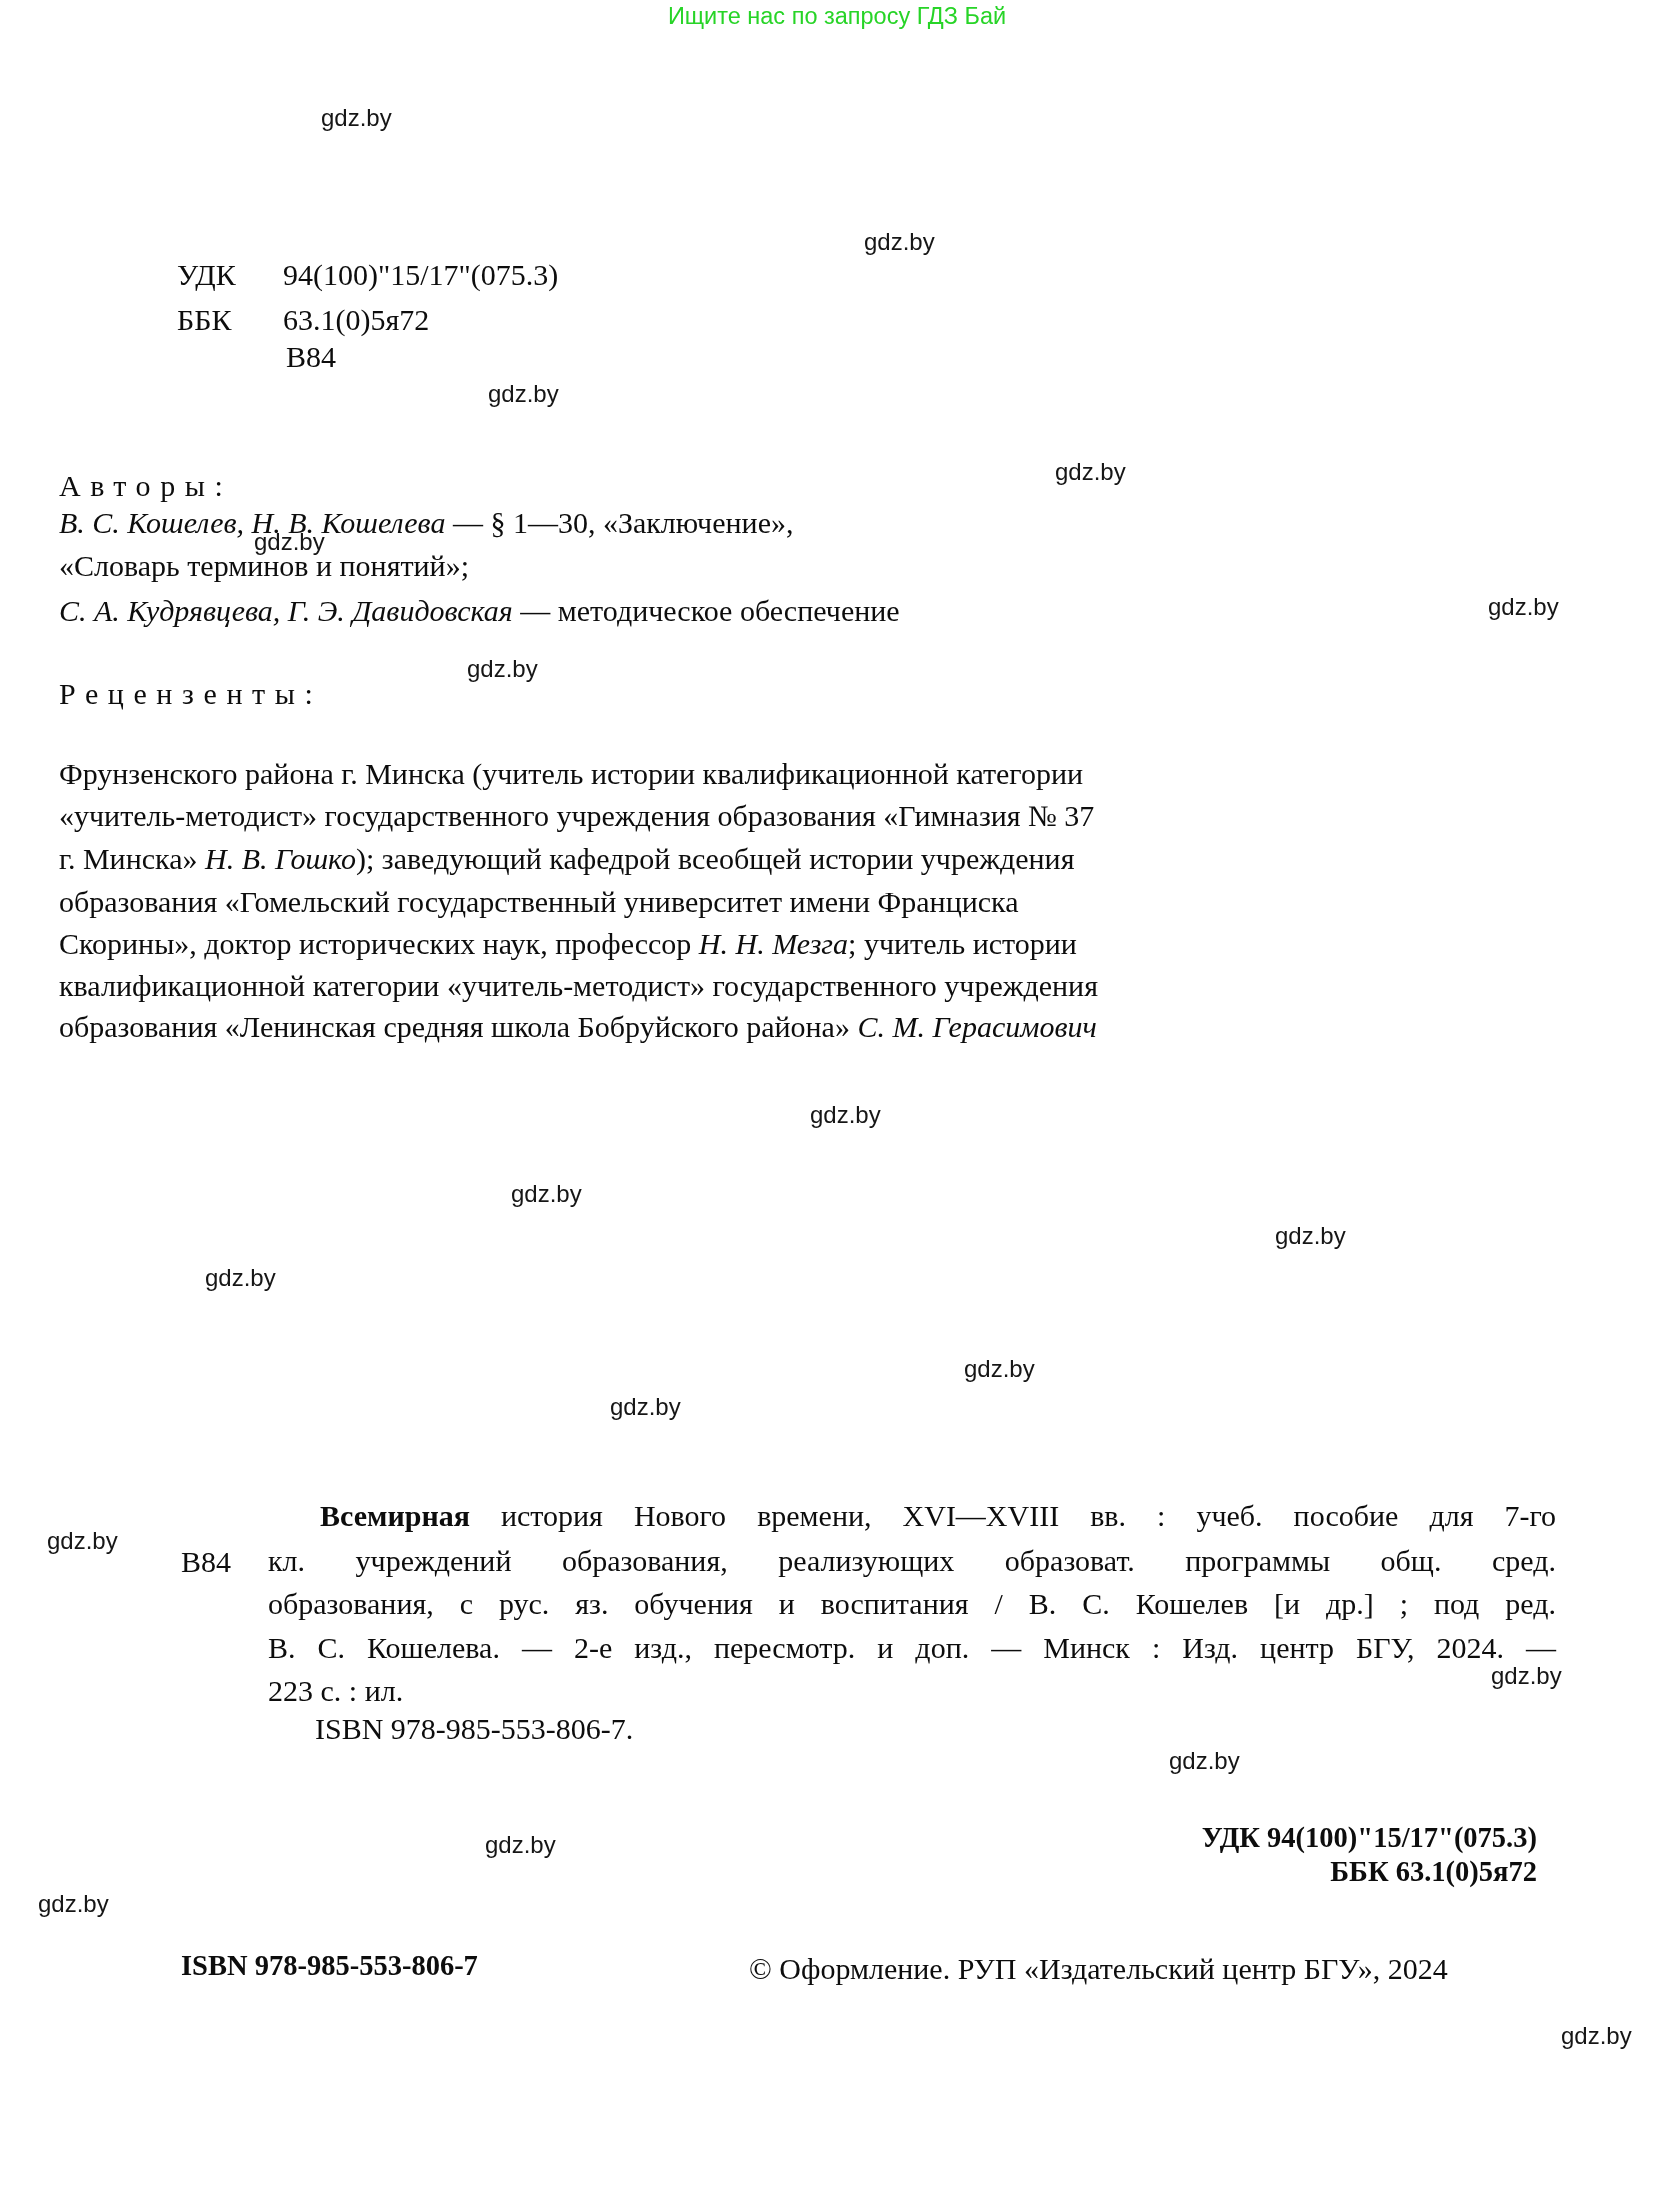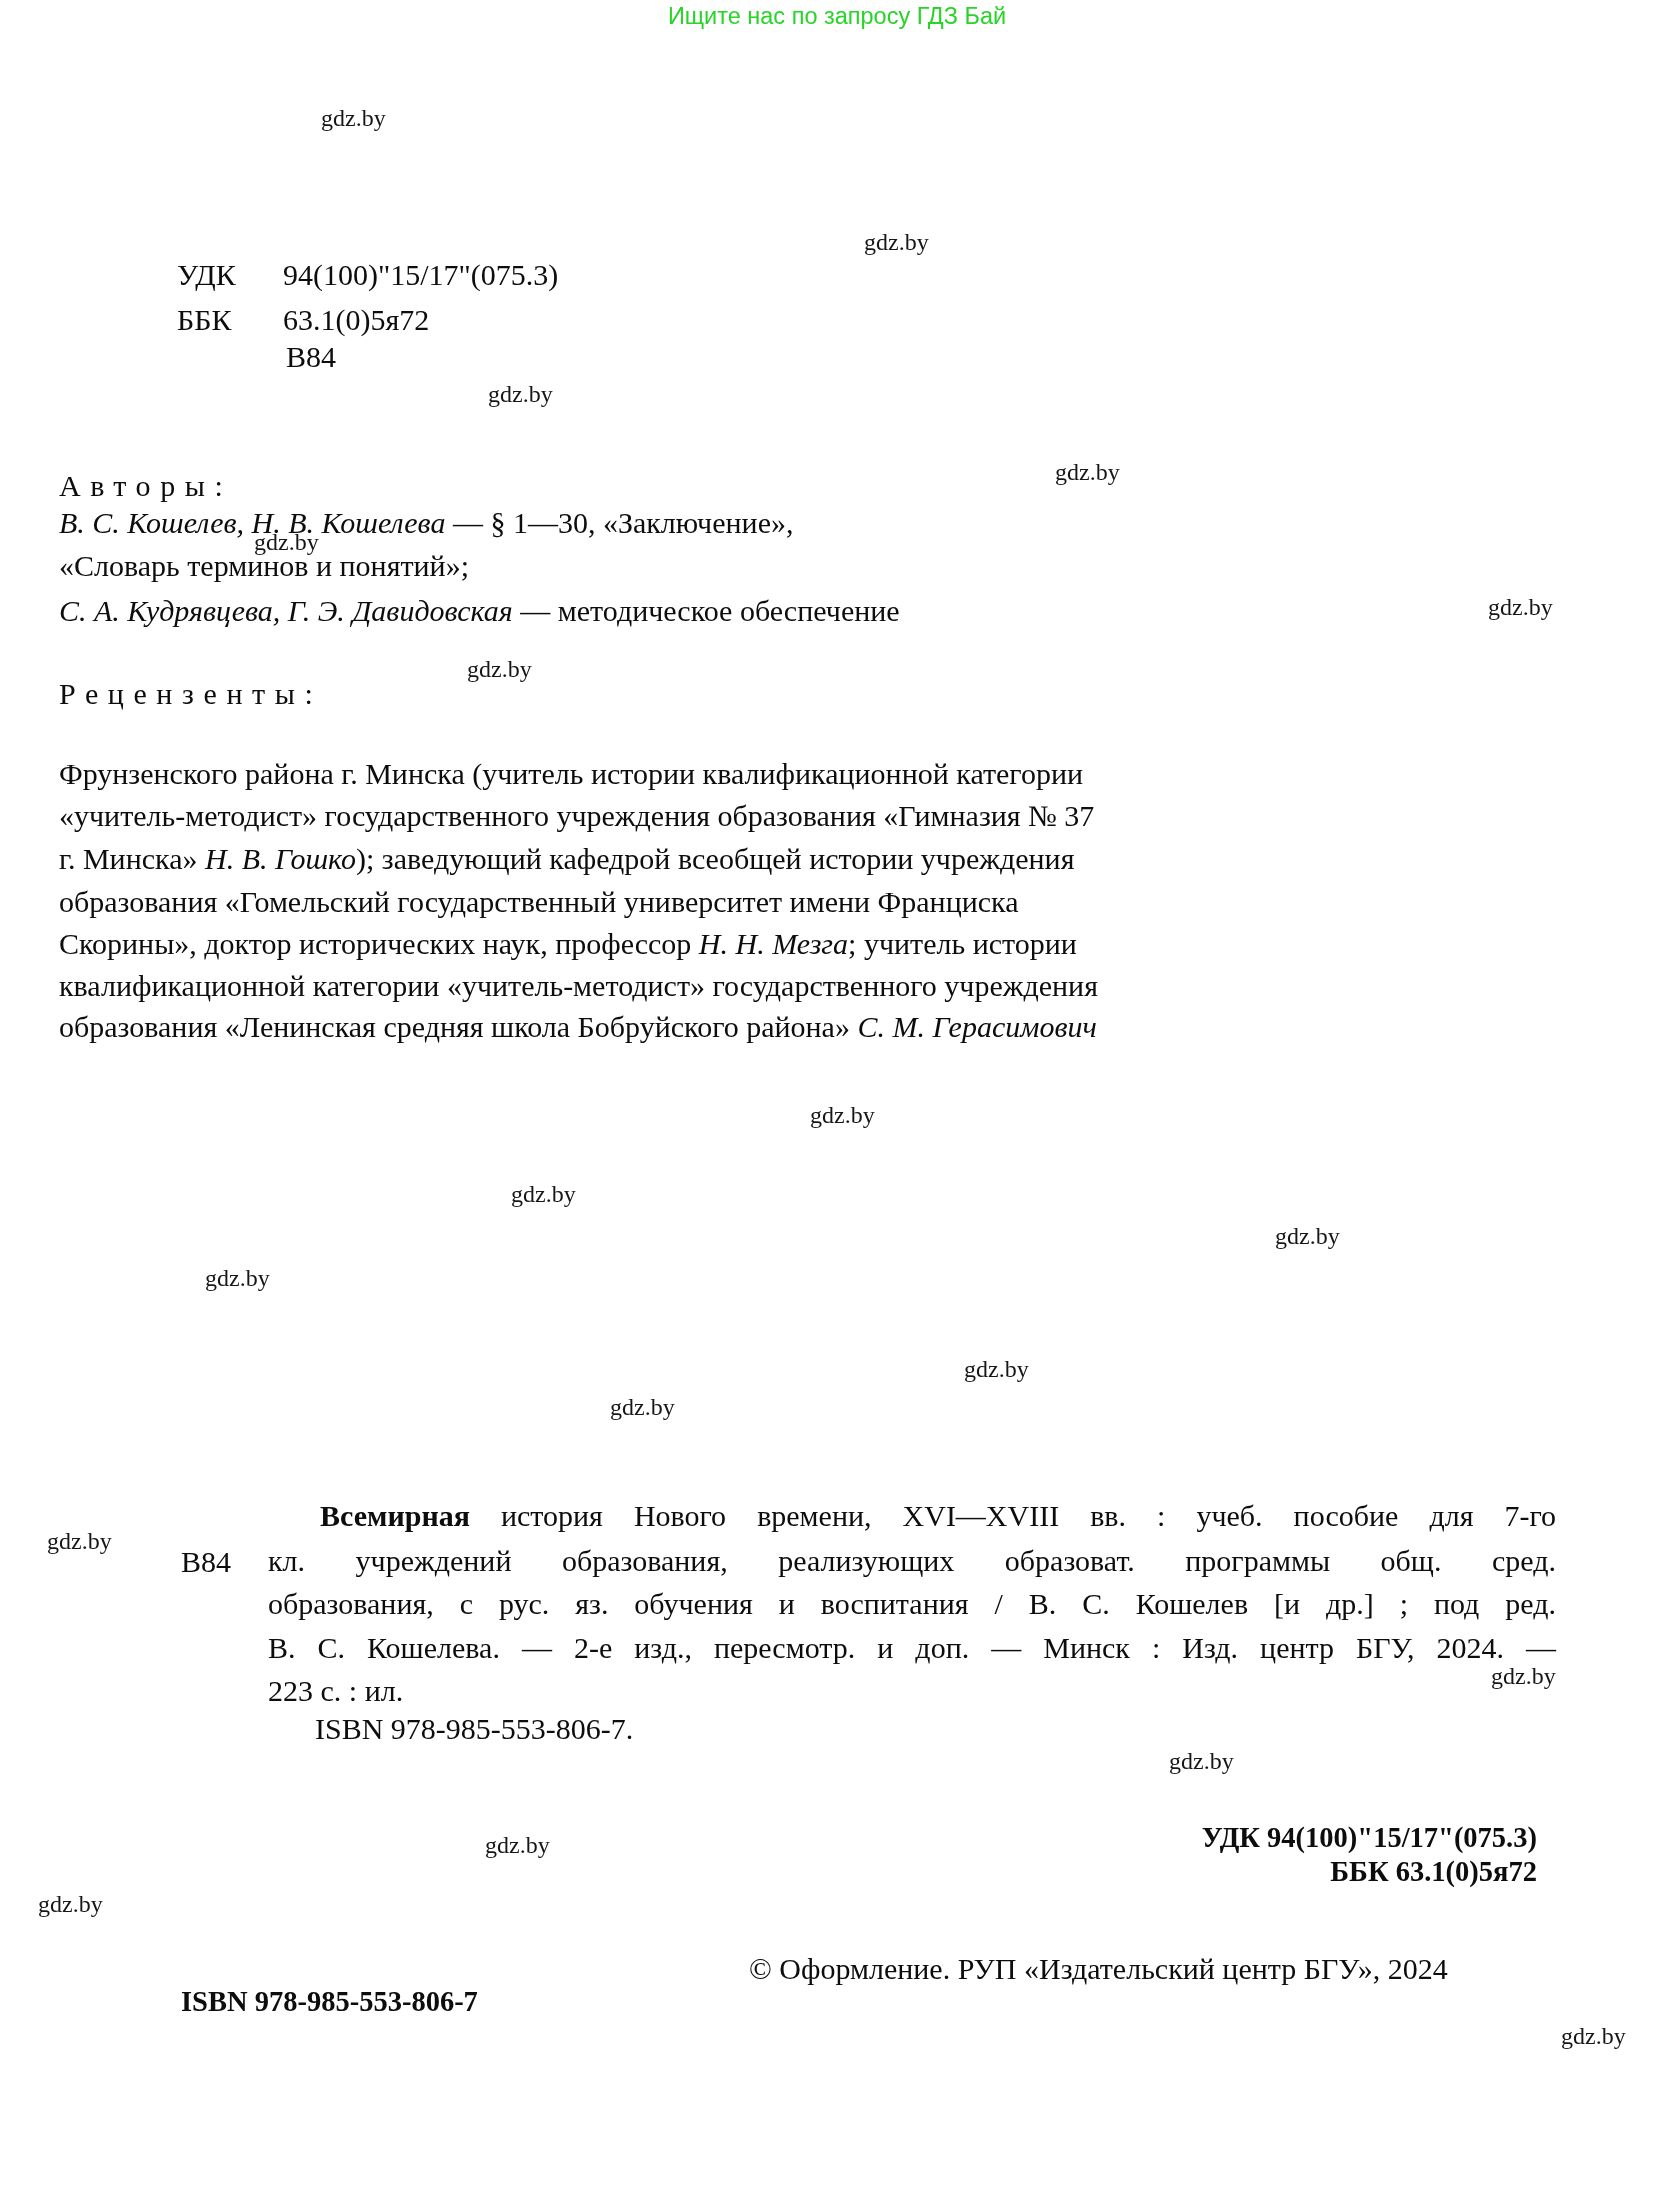--- a/index.html
+++ b/index.html
@@ -6,21 +6,21 @@
   .page{
     position:relative;width:1674px;height:2168px;background:#ffffff;
     font-family:"Liberation Serif",serif;color:#0d0d0d;overflow:hidden;
   }
   .promo{
     position:absolute;top:3.4px;left:0;width:100%;text-align:center;
     font-family:"Liberation Sans",sans-serif;font-size:23.5px;
     color:var(--promo-green,#27d427);white-space:nowrap;
   }
   .wm{
-    position:absolute;font-family:Liberation Serif, serif;
+    position:absolute;font-family:Liberation Sans, sans-serif;
     font-size:24px;color:#161616;white-space:nowrap;line-height:1;text-align:right;
   }
   .class-top{position:absolute;left:177px;top:252px;font-size:30px;line-height:45px;white-space:nowrap;}
   .class-top .lbl{display:inline-block;width:106px;}
   .code-top{position:absolute;left:286px;top:340px;font-size:30px;white-space:nowrap;}
   .cline{
     position:absolute;left:59px;width:1613px;text-align:left;
     font-size:30px;line-height:1.2;white-space:nowrap;
   }
   .heading{letter-spacing:.32em;}
@@ -28,21 +28,21 @@
   .b{font-weight:bold;}
   .bib{
     position:absolute;font-size:30px;line-height:1.2;
   }
   .just{text-align:justify;text-align-last:justify;}
   .bib-code{position:absolute;left:181px;top:1545px;font-size:30px;}
   .class-bottom{
     position:absolute;right:137px;top:1821px;text-align:right;
     font-size:28.5px;font-weight:bold;line-height:34px;white-space:nowrap;
   }
-  .footer-isbn{position:absolute;left:181px;top:1950px;font-size:28.5px;font-weight:bold;white-space:nowrap;margin-top:36px;}
+  .footer-isbn{position:absolute;left:181px;top:1950px;font-size:28.5px;font-weight:bold;white-space:nowrap;}
   .copyright{position:absolute;left:749px;top:1952px;font-size:30px;white-space:nowrap;}
   .links{
     position:absolute;top:2170px;left:0;width:100%;text-align:center;
     font-family:"Liberation Sans",sans-serif;font-size:20px;
     color:var(--link-blue,#1e4fd9);white-space:nowrap;
   }
   .links .sep{margin:0 11.7px;}
   .links a{color:inherit;text-decoration:none;cursor:pointer;}
 </style>
 </head>

